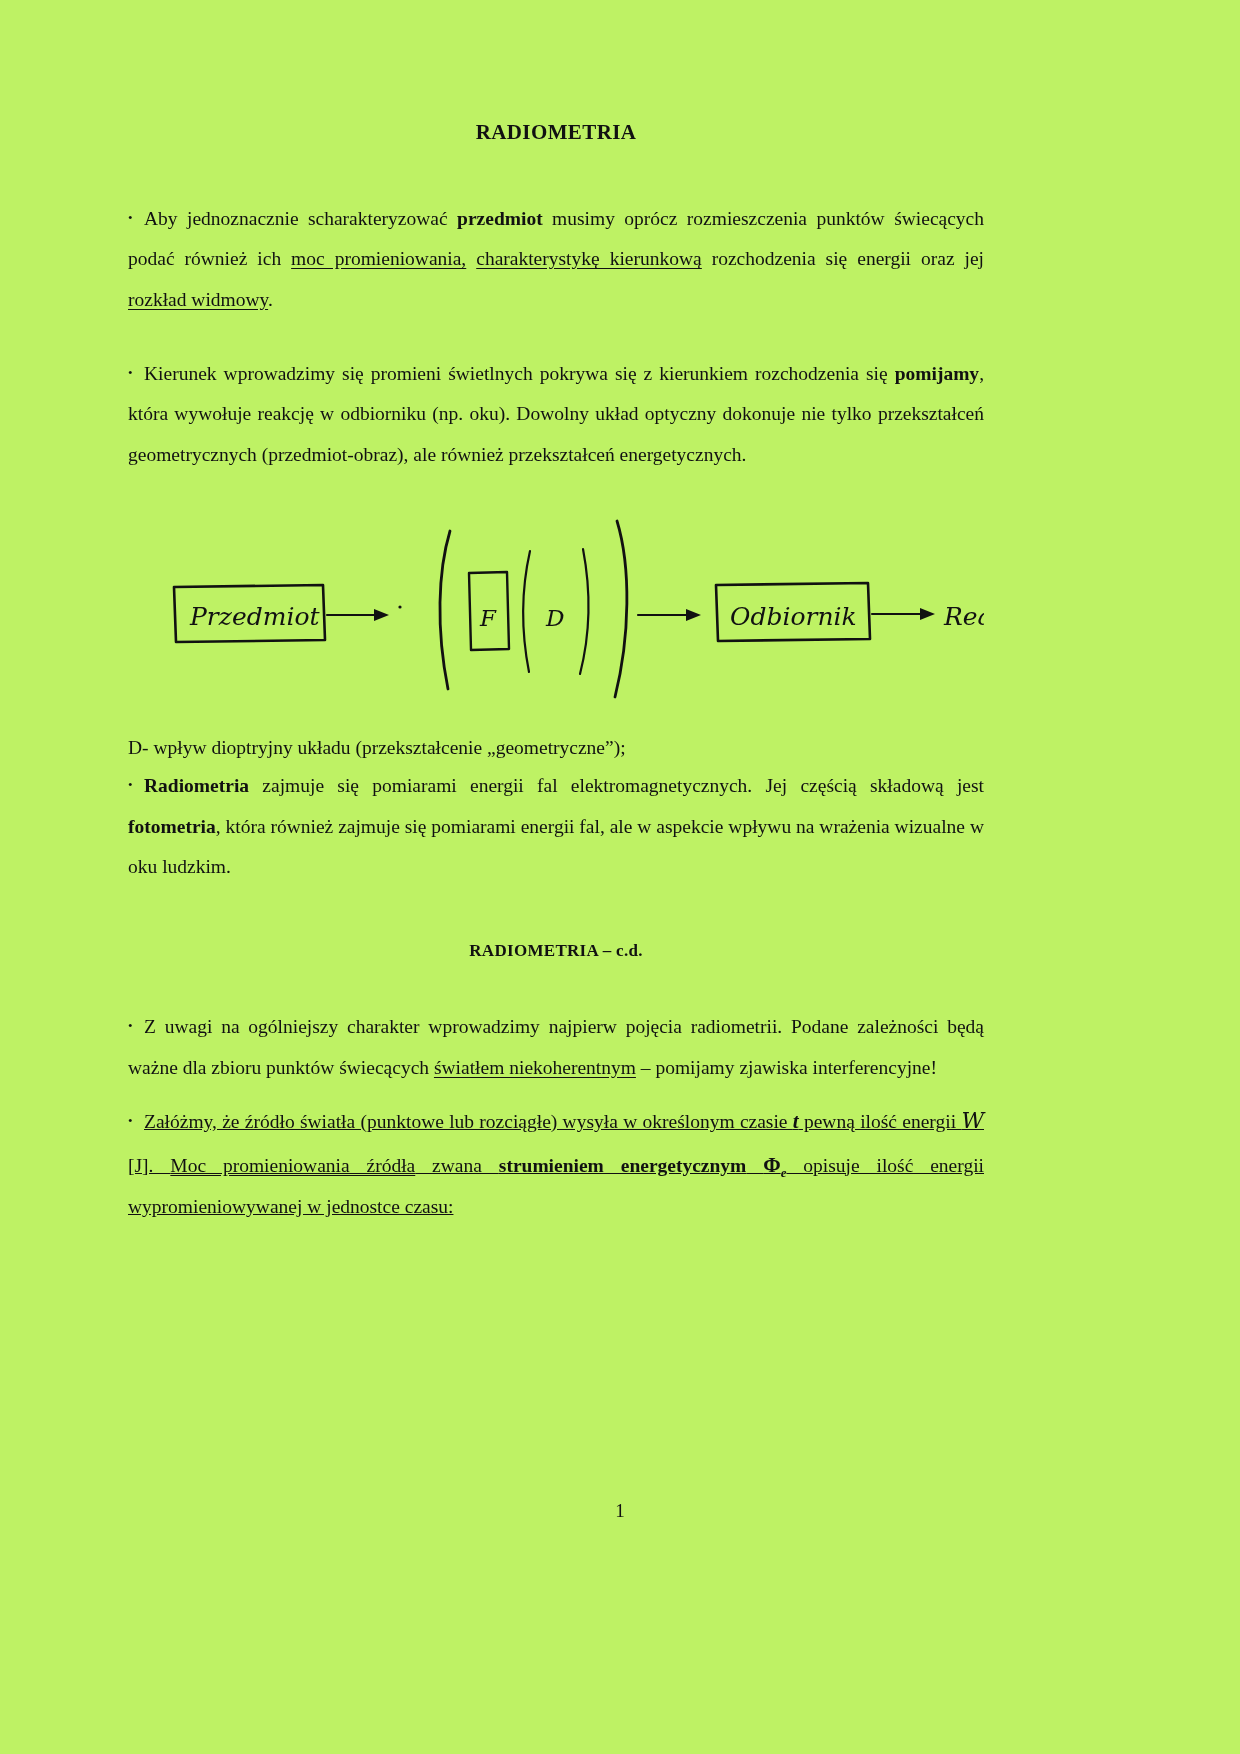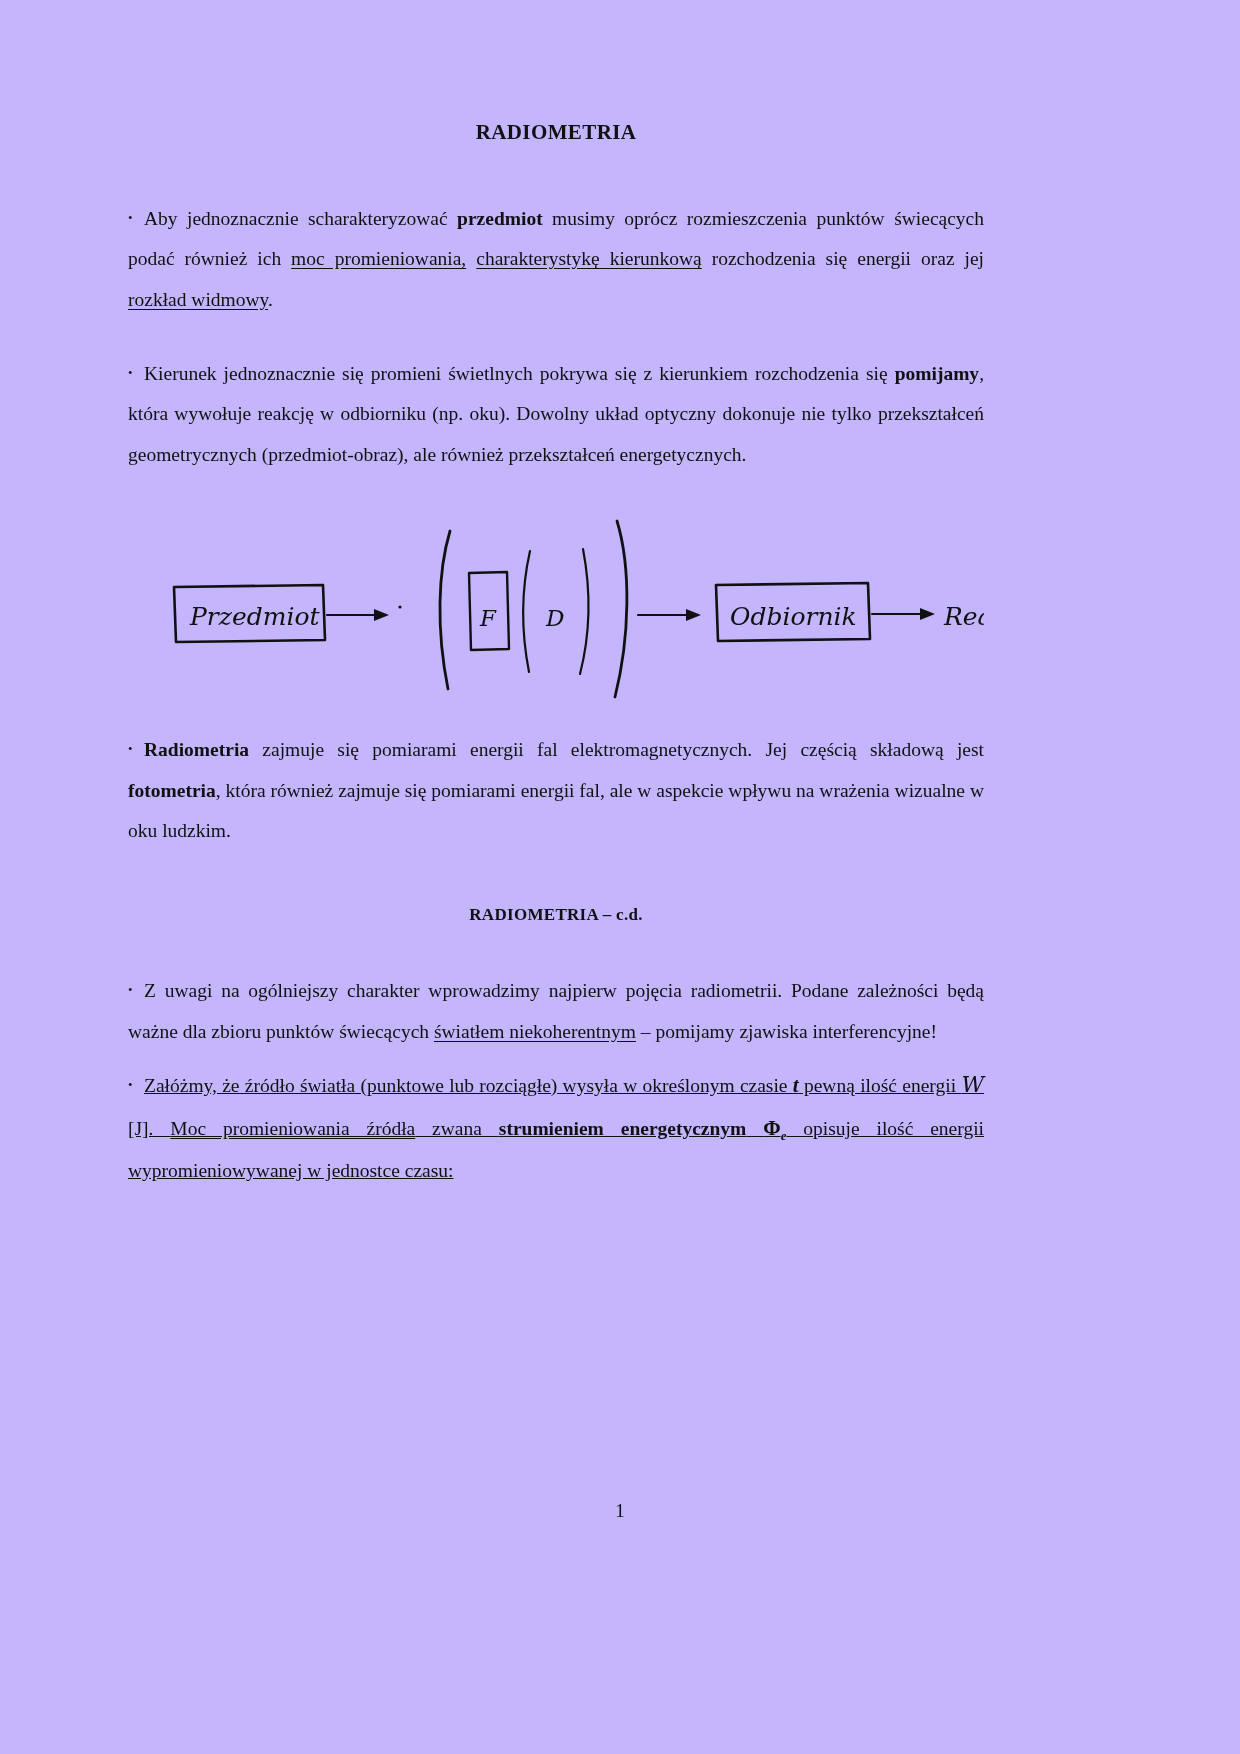--- a/index.html
+++ b/index.html
@@ -12,21 +12,21 @@
     width: 1240px;
     height: 1754px;
     position: relative;
     font-family: "Liberation Serif", "DejaVu Serif", serif;
     color: #111111;
     overflow: hidden;
   }
   .page {
     position: absolute;
     inset: 0;
-    background: #c4b5fd;
+    background: #bef264;
   }
   .content {
     position: absolute;
     left: 128px;
     top: 120px;
     width: 856px;
   }
 
   
   .doc-title {
@@ -157,21 +157,21 @@
 <div class="page">
   <div class="content">
 
     <div class="doc-title">RADIOMETRIA</div>
 
     <p class="para">
       <span class="bullet">•</span><span>Aby jednoznacznie scharakteryzować </span><b>przedmiot</b><span> musimy oprócz rozmieszczenia punktów świecących podać również ich </span><span class="u">moc promieniowania,</span><span> </span><span class="u">charakterystykę kierunkową</span><span> rozchodzenia się energii oraz jej </span><span class="u">rozkład widmowy</span><span>.</span>
     </p>
 
     <p class="para">
-      <span class="bullet">•</span><span>Kierunek jednoznacznie się promieni świetlnych pokrywa się z kierunkiem rozchodzenia się </span><b>pomijamy</b><span>, która wywołuje reakcję w odbiorniku (np. oku). Dowolny układ optyczny dokonuje nie tylko przekształceń geometrycznych (przedmiot-obraz), ale również przekształceń energetycznych.</span>
+      <span class="bullet">•</span><span>Kierunek wprowadzimy się promieni świetlnych pokrywa się z kierunkiem rozchodzenia się </span><b>pomijamy</b><span>, która wywołuje reakcję w odbiorniku (np. oku). Dowolny układ optyczny dokonuje nie tylko przekształceń geometrycznych (przedmiot-obraz), ale również przekształceń energetycznych.</span>
     </p>
 
     <div class="figure">
       <svg width="856" height="195" viewBox="0 0 856 195" xmlns="http://www.w3.org/2000/svg">
         <g fill="none" stroke="#111111" stroke-width="2.6" stroke-linecap="round" stroke-linejoin="round">
 
           <path d="M46,78 L195,76 L197,131 L48,133 Z"></path>
 
           <path d="M199,106 L254,106" stroke-width="2.2"></path>
           <path d="M246,100 L261,106 L246,112 Z" fill="#111111" stroke="none"></path>
@@ -201,20 +201,21 @@
         <text x="352" y="117" font-family="'DejaVu Serif', serif" font-style="italic" font-size="23" fill="#111111">F</text>
 
         <text x="418" y="117" font-family="'DejaVu Serif', serif" font-style="italic" font-size="23" fill="#111111">D</text>
 
         <text x="602" y="116" font-family="'DejaVu Serif', serif" font-style="italic" font-size="25" fill="#111111">Odbiornik</text>
 
         <text x="816" y="116" font-family="'DejaVu Serif', serif" font-style="italic" font-size="25" fill="#111111">Reakcja</text>
       </svg>
     </div>
 
+    <p class="legend-line">D- wpływ dioptryjny układu (przekształcenie „geometryczne”);</p>
 
     <p class="para" style="margin-bottom:0;">
       <span class="bullet">•</span><b>Radiometria</b><span> zajmuje się pomiarami energii fal elektromagnetycznych. Jej częścią składową jest </span><b>fotometria</b><span>, która również zajmuje się pomiarami energii fal, ale w aspekcie wpływu na wrażenia wizualne w oku ludzkim.</span>
     </p>
 
     <div class="section-title">RADIOMETRIA – c.d.</div>
 
     <p class="para tight">
       <span class="bullet">•</span><span>Z uwagi na ogólniejszy charakter wprowadzimy najpierw pojęcia radiometrii. Podane zależności będą ważne dla zbioru punktów świecących </span><span class="u">światłem niekoherentnym</span><span> – pomijamy zjawiska interferencyjne!</span>
     </p>

